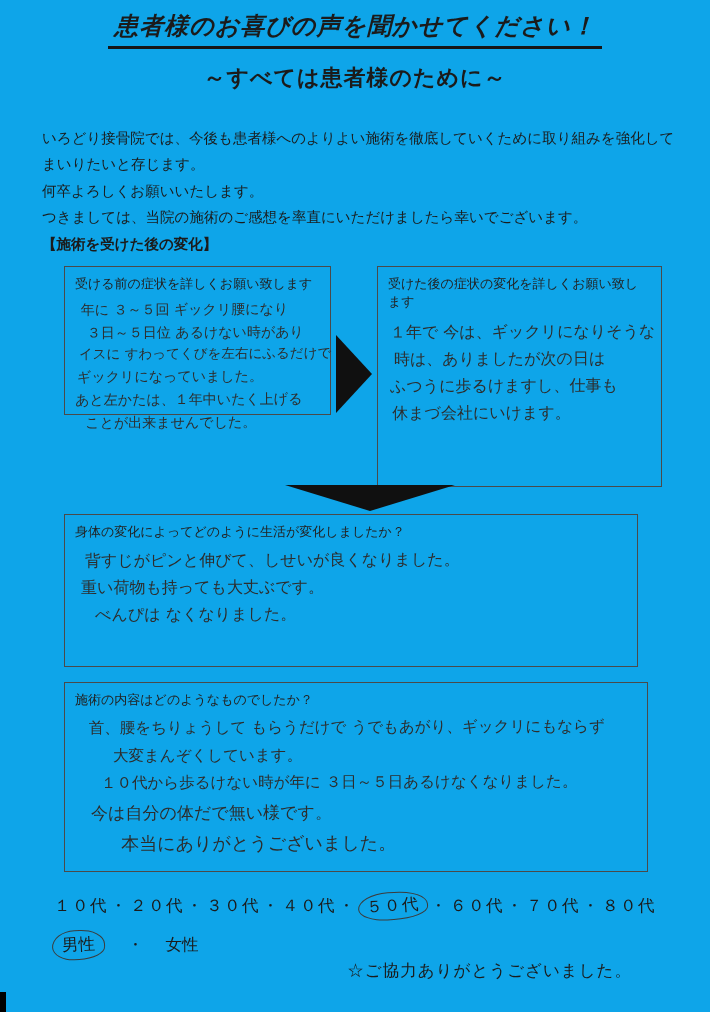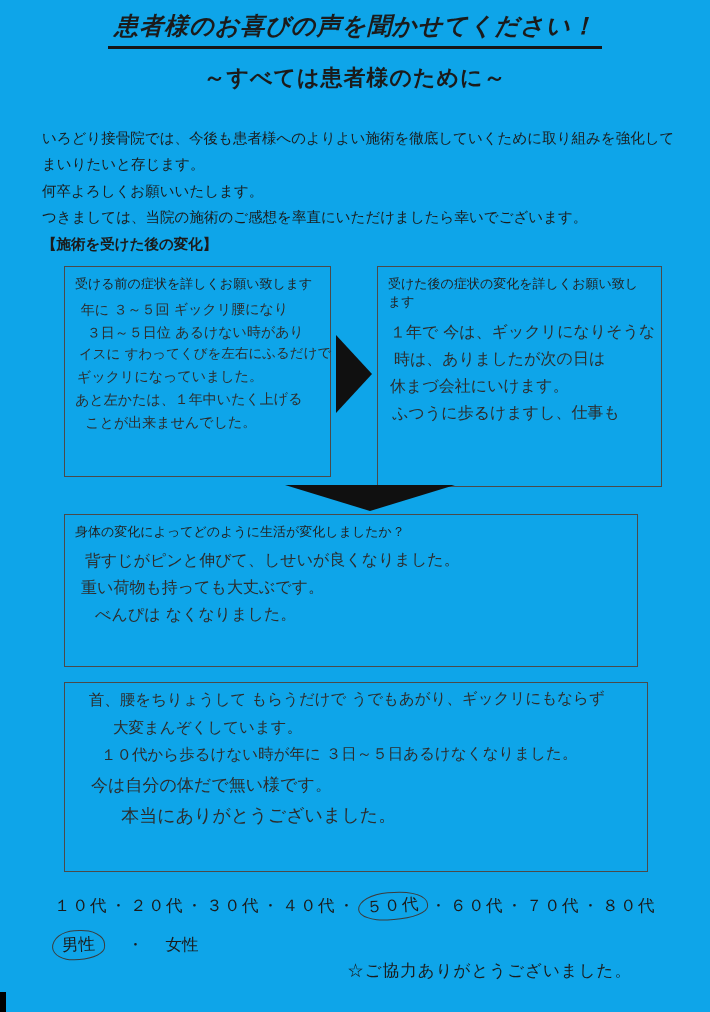--- a/index.html
+++ b/index.html
@@ -19,21 +19,21 @@
     position:absolute;top:63px;left:0;width:100%;text-align:center;
     font-family:"DejaVu Sans","Liberation Sans",sans-serif;
     font-size:22px;font-weight:bold;letter-spacing:1px;
   }
   
   .intro{position:absolute;top:125px;left:42px;width:640px;font-size:14.5px;line-height:1.82;}
   .section-label{position:absolute;top:235px;left:42px;font-size:14.5px;font-weight:bold;}
   
   .box{position:absolute;border:1.5px solid #4a4a4a;background:transparent;box-sizing:border-box;}
   .box-header{font-size:13px;padding:8px 10px 2px 10px;color:#222;}
-  .box-before{left:64px;top:266px;width:267px;height:211px;}
+  .box-before{left:64px;top:266px;width:267px;height:149px;}
   .box-after{left:377px;top:266px;width:285px;height:221px;}
   .box-life{left:64px;top:514px;width:574px;height:153px;}
   .box-treatment{left:64px;top:682px;width:584px;height:190px;}
   
   .hand{font-family:"DejaVu Sans","Liberation Sans",sans-serif;color:#2d2d2d;}
   .hand div{white-space:nowrap;}
   .box-before .hand{font-size:14px;line-height:1.62;padding:3px 4px 0 10px;transform:rotate(-0.3deg);}
   .box-before .hand div:nth-child(1){margin-left:6px;}
   .box-before .hand div:nth-child(2){margin-left:12px;}
   .box-before .hand div:nth-child(3){margin-left:4px;font-size:13.5px;}
@@ -113,37 +113,38 @@
     </div>
   </div>
 
   <div class="arrow-right"></div>
 
   <div class="box box-after">
     <div class="box-header">受けた後の症状の変化を詳しくお願い致します</div>
     <div class="hand">
       <div>１年で 今は、ギックリになりそうな</div>
       <div>時は、ありましたが次の日は</div>
+      <div>ふつうに歩るけますし、仕事も</div>
       <div>休まづ会社にいけます。</div>
-      <div>ふつうに歩るけますし、仕事も</div>
     </div>
   </div>
 
   <div class="arrow-down"></div>
 
   <div class="box box-life">
     <div class="box-header">身体の変化によってどのように生活が変化しましたか？</div>
     <div class="hand">
       <div>背すじがピンと伸びて、しせいが良くなりました。</div>
       <div>重い荷物も持っても大丈ぶです。</div>
       <div>べんぴは なくなりました。</div>
     </div>
   </div>
 
   <div class="box box-treatment">
+    <div class="box-header">施術の内容はどのようなものでしたか？</div>
     <div class="hand">
       <div>首、腰をちりょうして もらうだけで うでもあがり、ギックリにもならず</div>
       <div>大変まんぞくしています。</div>
       <div>１０代から歩るけない時が年に ３日～５日あるけなくなりました。</div>
       <div>今は自分の体だで無い様です。</div>
       <div>本当にありがとうございました。</div>
     </div>
   </div>
 
   <div class="age-row">

